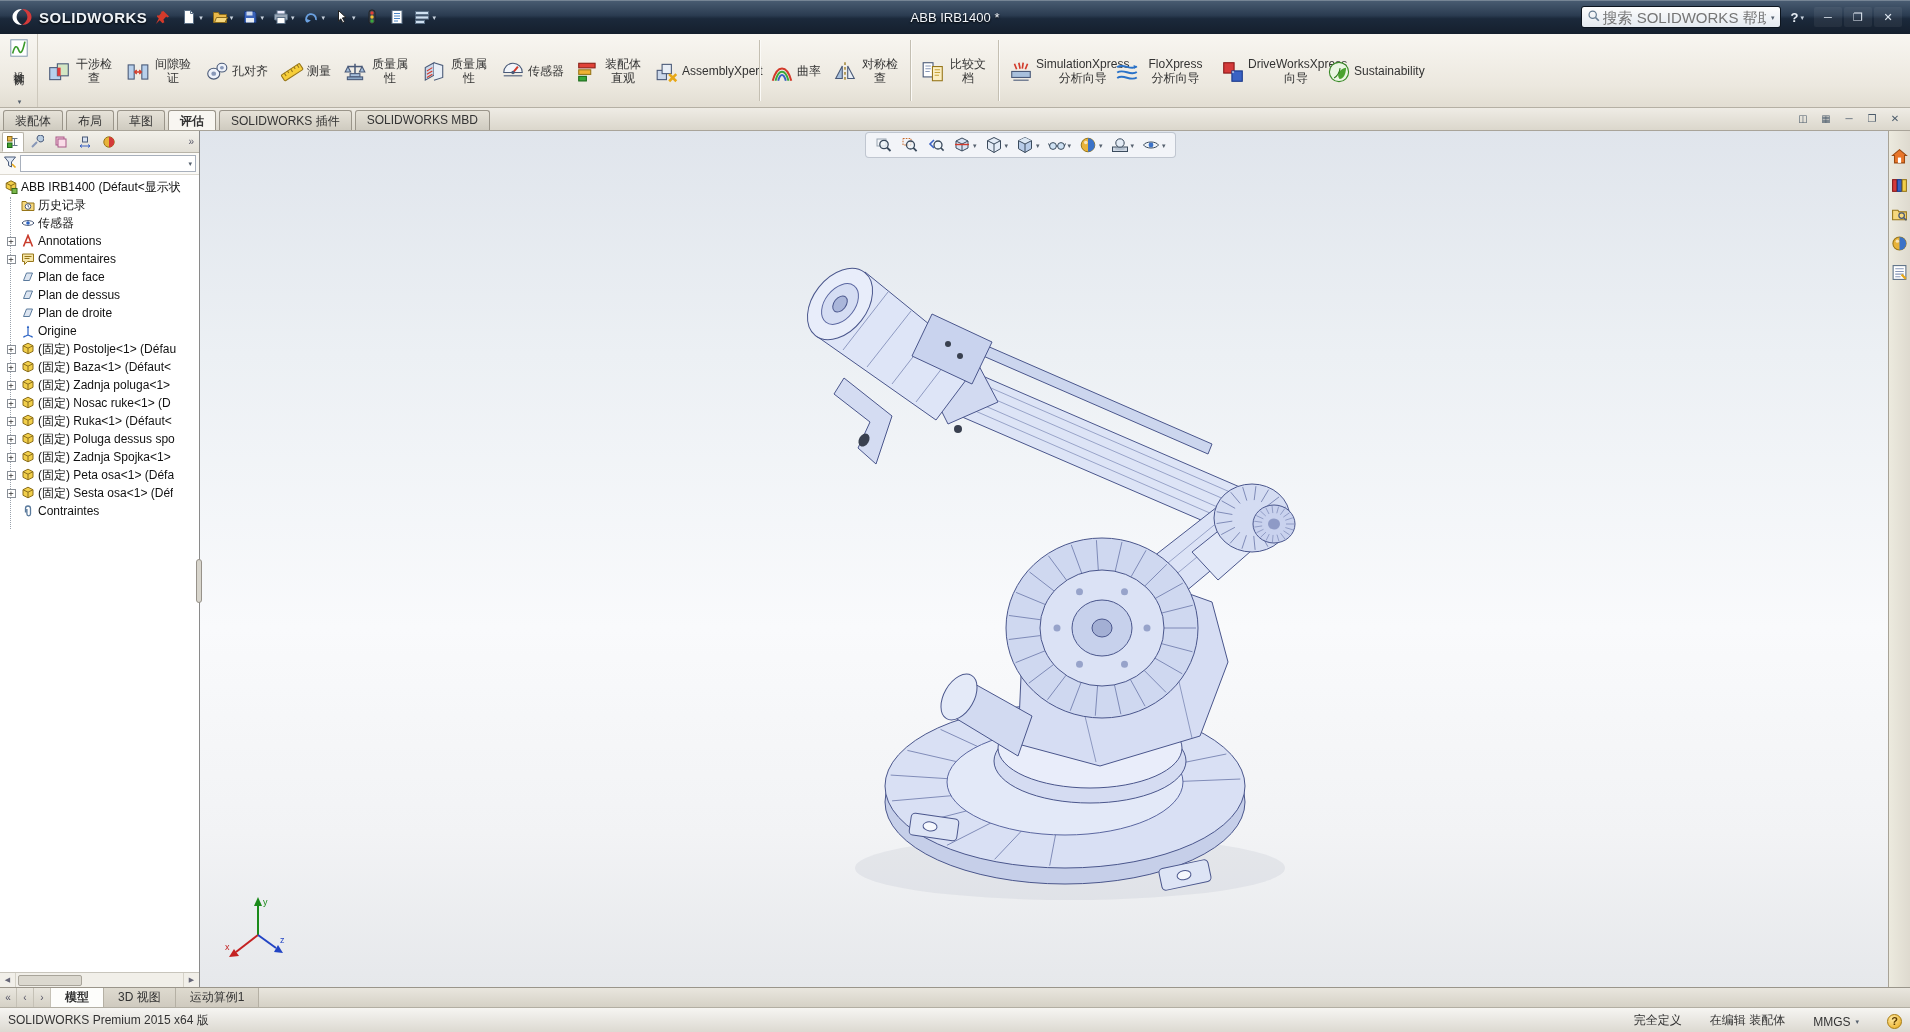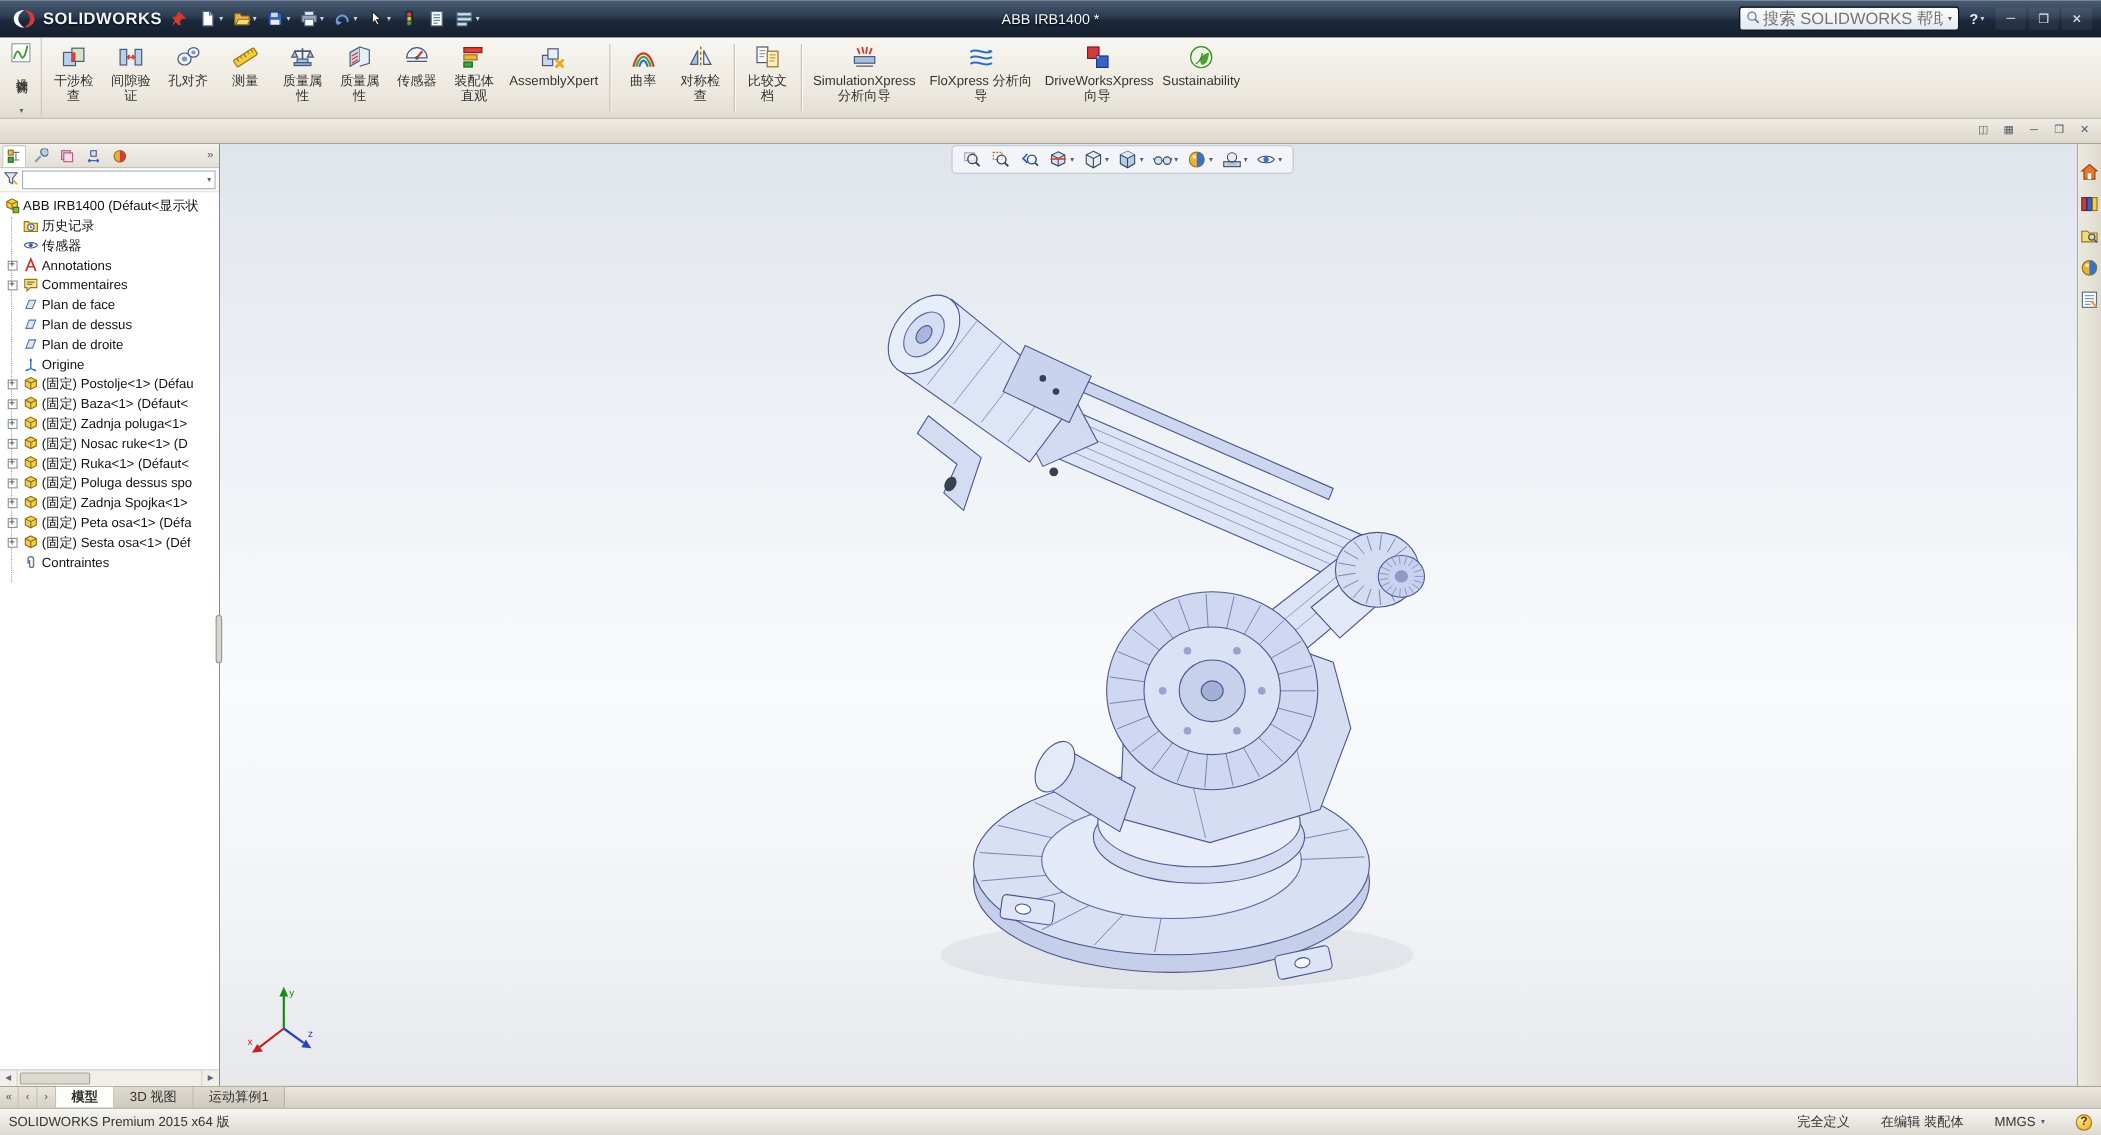--- a/index.html
+++ b/index.html
@@ -23,21 +23,21 @@
 .searchbox input{border:none;background:transparent;flex:1;min-width:0;font-size:15px;color:#444;outline:none;font-family:inherit}
 .helpbtn{display:flex;align-items:center;font-size:13px;font-weight:bold;color:#e8eef5}
 .winbtns{display:flex;gap:2px}
 .winbtn{width:28px;height:20px;display:flex;align-items:center;justify-content:center;color:#dfe7f0;font-size:11px;border-radius:2px;background:rgba(255,255,255,.06)}
 
 
 .ribbon{height:74px;flex:0 0 74px;background:linear-gradient(#f8f6f1,#ece8df 70%,#e2ddd2);border-bottom:1px solid #b5b0a4;display:flex;align-items:stretch}
 .design-study{width:38px;flex:0 0 38px;border-right:1px solid #cdc8bc;display:flex;flex-direction:column;align-items:center;padding:4px 0 2px;gap:2px}
 .ds-label{writing-mode:vertical-rl;text-orientation:upright;font-size:11px;letter-spacing:1px;flex:1;color:#333}
 .rbtns{display:flex;align-items:stretch;padding:2px 4px;gap:2px}
-.rbtn{min-width:50px;max-width:104px;padding:4px 5px 2px;display:flex;flex-direction:column;align-items:center;gap:3px;border-radius:3px;text-align:center}
+.rbtn{min-width:50px;max-width:104px;padding:4px 5px 2px;display:flex;align-items:center;gap:3px;border-radius:3px;text-align:center}
 .rbtn .lbl{font-size:12px;line-height:1.15;color:#333;max-width:96px}
 .rsep{width:1px;background:#c4bfb2;margin:4px 3px;box-shadow:1px 0 0 #fbfaf7}
 
 
 .tabrow{height:23px;flex:0 0 23px;background:linear-gradient(#efece5,#dbd7cc);display:flex;align-items:flex-end;position:relative;border-bottom:1px solid #a9a499}
 .ctab{height:20px;padding:2px 11px;margin-left:3px;font-size:12px;background:linear-gradient(#e6e2d8,#cfcbc0);border:1px solid #9a958a;border-bottom:none;border-radius:3px 3px 0 0;color:#333;white-space:nowrap}
 .ctab.active{background:#f8f6f1;font-weight:bold}
 .docbtns{position:absolute;right:5px;bottom:3px;display:flex;gap:3px}
 .docbtn{width:20px;height:17px;display:flex;align-items:center;justify-content:center;font-size:10px;color:#4a5a6a;border-radius:2px}
 
@@ -75,21 +75,21 @@
 
 .bottomtabs{height:20px;flex:0 0 20px;background:linear-gradient(#e9e6de,#d5d1c6);border-top:1px solid #9a958a;display:flex;align-items:stretch;font-size:12px}
 .bt-nav{display:flex}
 .bt-navbtn{width:17px;display:flex;align-items:center;justify-content:center;color:#556;border-right:1px solid #c5c1b6;font-size:10px}
 .btab{padding:0 14px;display:flex;align-items:center;border-right:1px solid #b5b0a4;color:#333;background:linear-gradient(#dedacf,#cfcabf);white-space:nowrap}
 .btab.active{background:#fdfdfb;font-weight:bold}
 .bt-fill{flex:1}
 
 
 .statusbar{height:21px;flex:0 0 21px;background:linear-gradient(#f6f5f2,#dcd9d1);border-top:1px solid #b2aea3;display:flex;align-items:center;padding:12px 8px;font-size:12px;color:#333}
-.sb-right{margin-left:auto;display:flex;align-items:center;gap:28px}
+.sb-right{margin-left:auto;display:flex;align-items:flex-end;gap:28px}
 .units{display:flex;align-items:center;gap:3px}
 .help-ball{width:15px;height:15px;border-radius:50%;background:radial-gradient(circle at 35% 30%,#ffe9a0,#e8a818);color:#5a3a00;font-size:11px;font-weight:bold;display:flex;align-items:center;justify-content:center;border:1px solid #a87c10}
 </style>
 </head>
 <body>
 
 <div id="app">
 
   <div class="titlebar">
     <div class="logo">
@@ -397,20 +397,28 @@
               <path d="M11.5 17.5c-3.5-4.5.5-9.5 6-10.5-.5 6.5-2 9.5-6 10.5z" fill="#4aa32f"></path>
               <path d="M6.5 16.5c3.5-2 5-5.5 5.5-9" stroke="#2f7a1e" fill="none"></path>
             </svg>
           </span>
           <div class="lbl">Sustainability</div>
         </div>
       </div>
   </div>
 
   <div class="tabrow">
+    <div id="ctabs" style="display:flex;align-items:flex-end;height:100%">
+        <div class="ctab">装配体</div>
+        <div class="ctab">布局</div>
+        <div class="ctab">草图</div>
+        <div class="ctab active">评估</div>
+        <div class="ctab">SOLIDWORKS 插件</div>
+        <div class="ctab">SOLIDWORKS MBD</div>
+      </div>
     <div class="docbtns" id="docbtns">
         <span class="docbtn">◫</span>
         <span class="docbtn">▦</span>
         <span class="docbtn">─</span>
         <span class="docbtn">❐</span>
         <span class="docbtn">✕</span>
       </div>
   </div>
 
   <div class="main">

